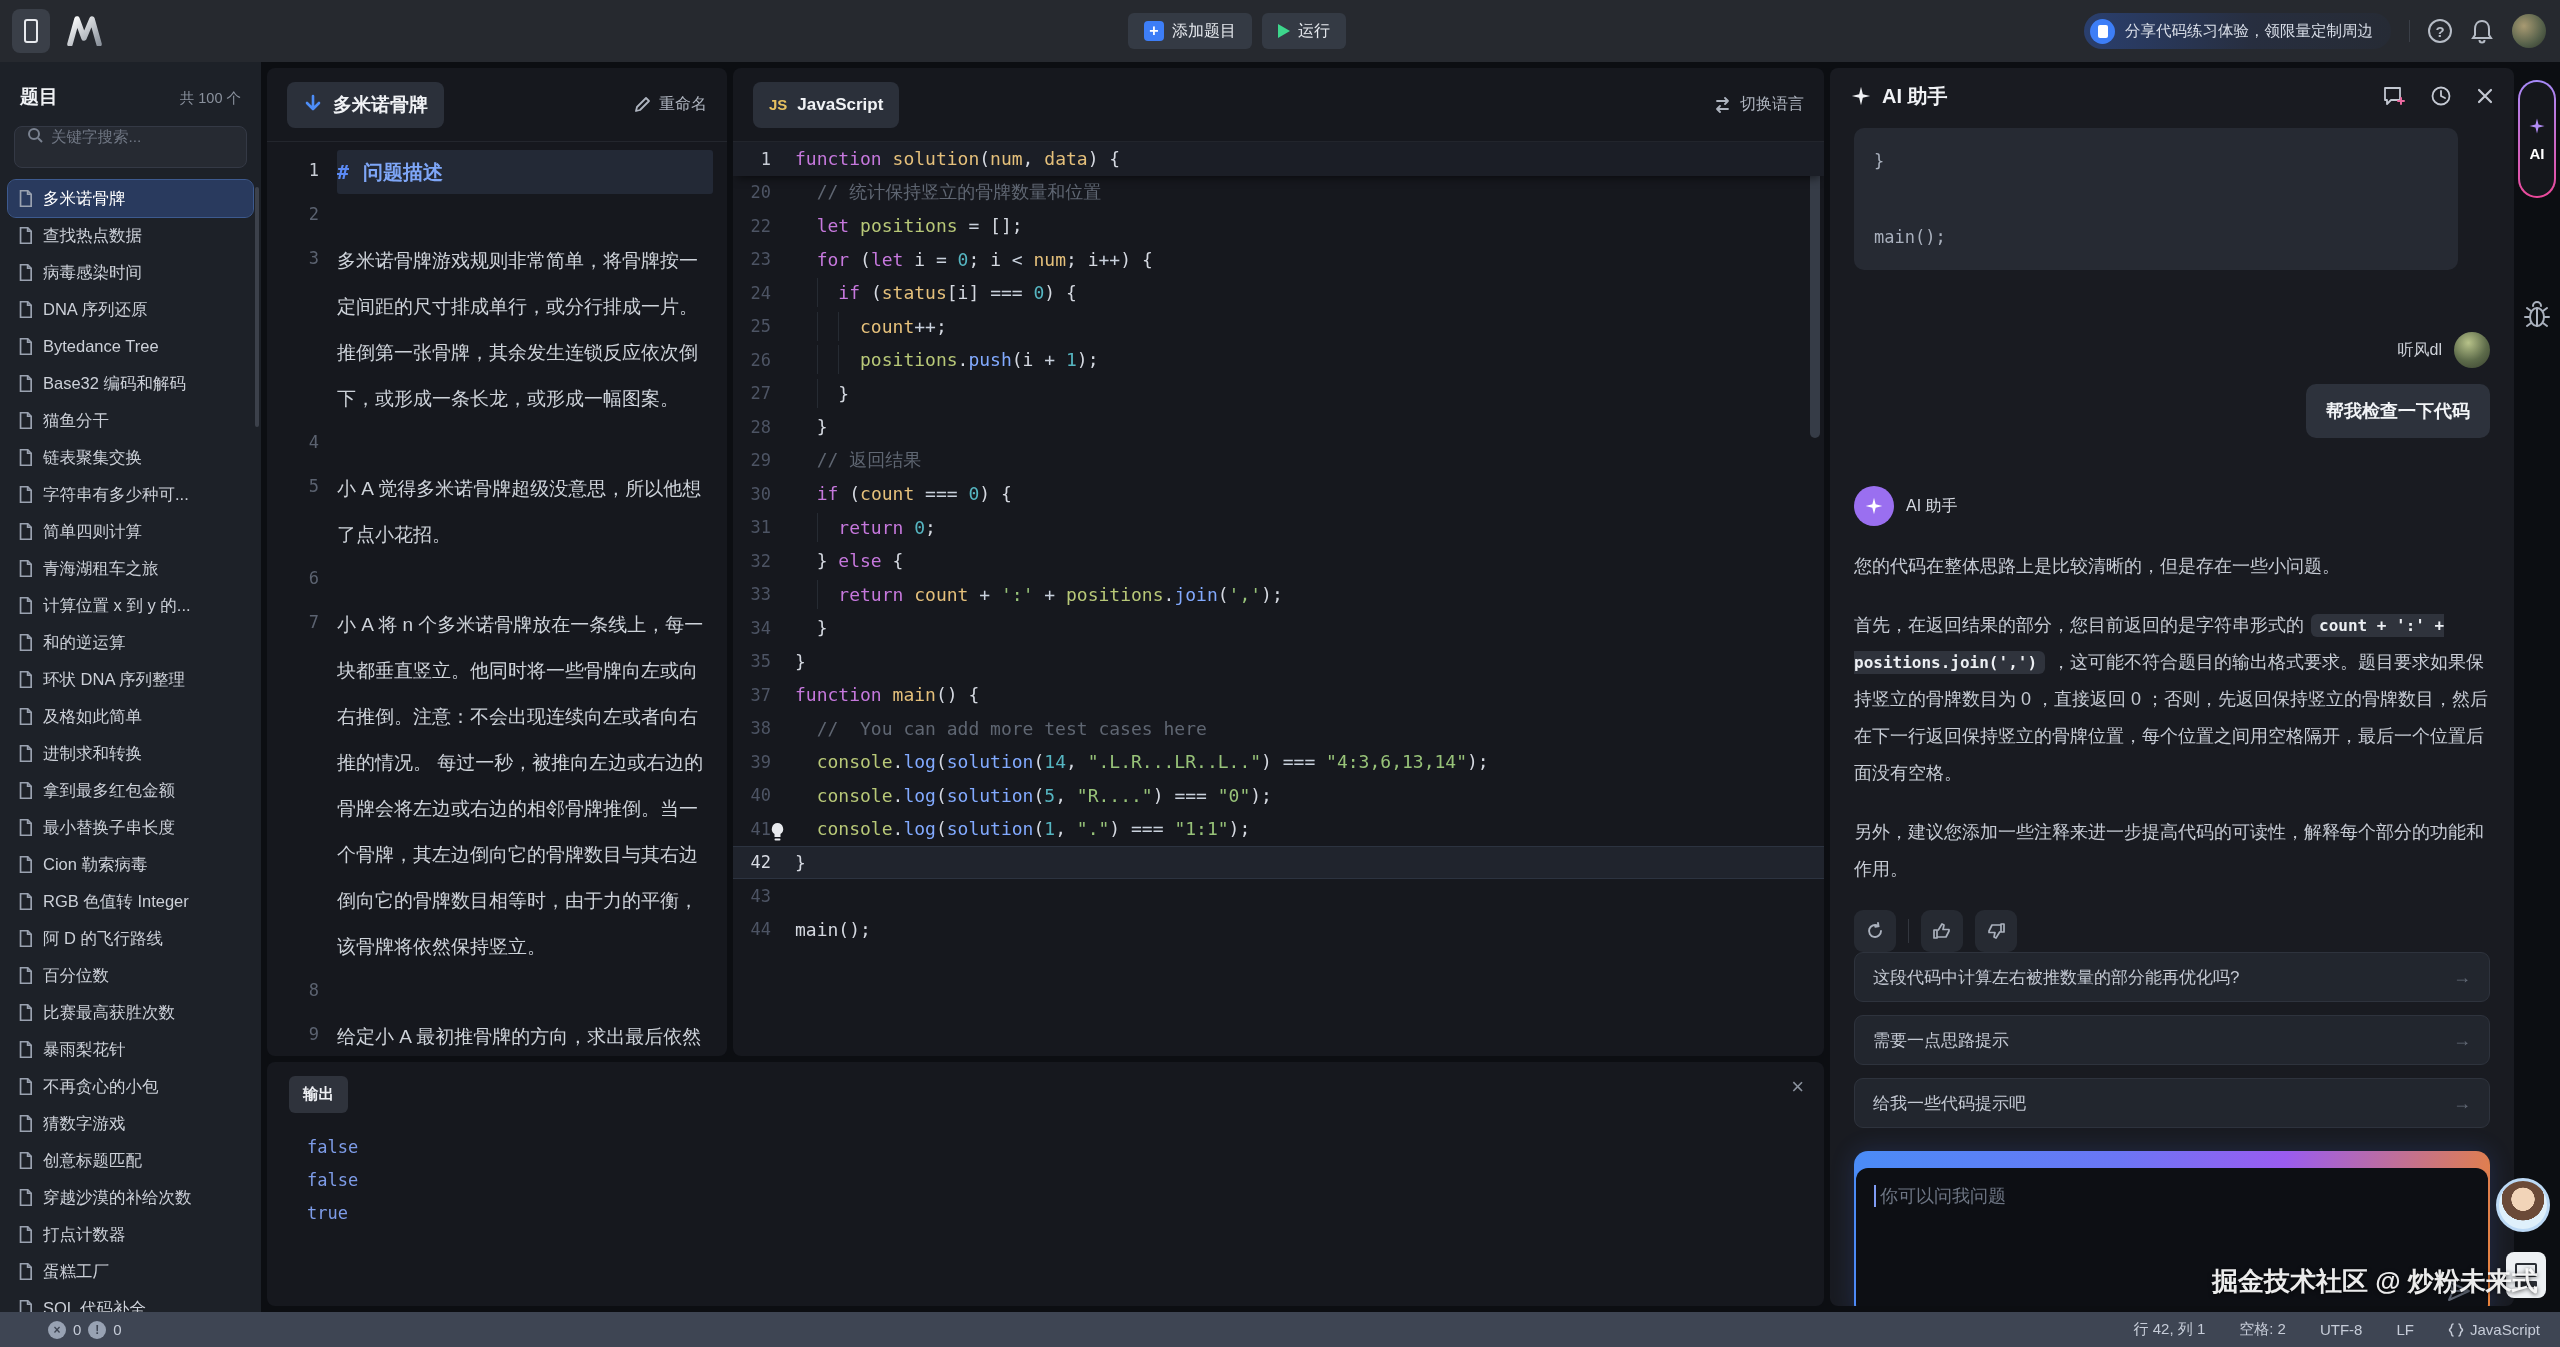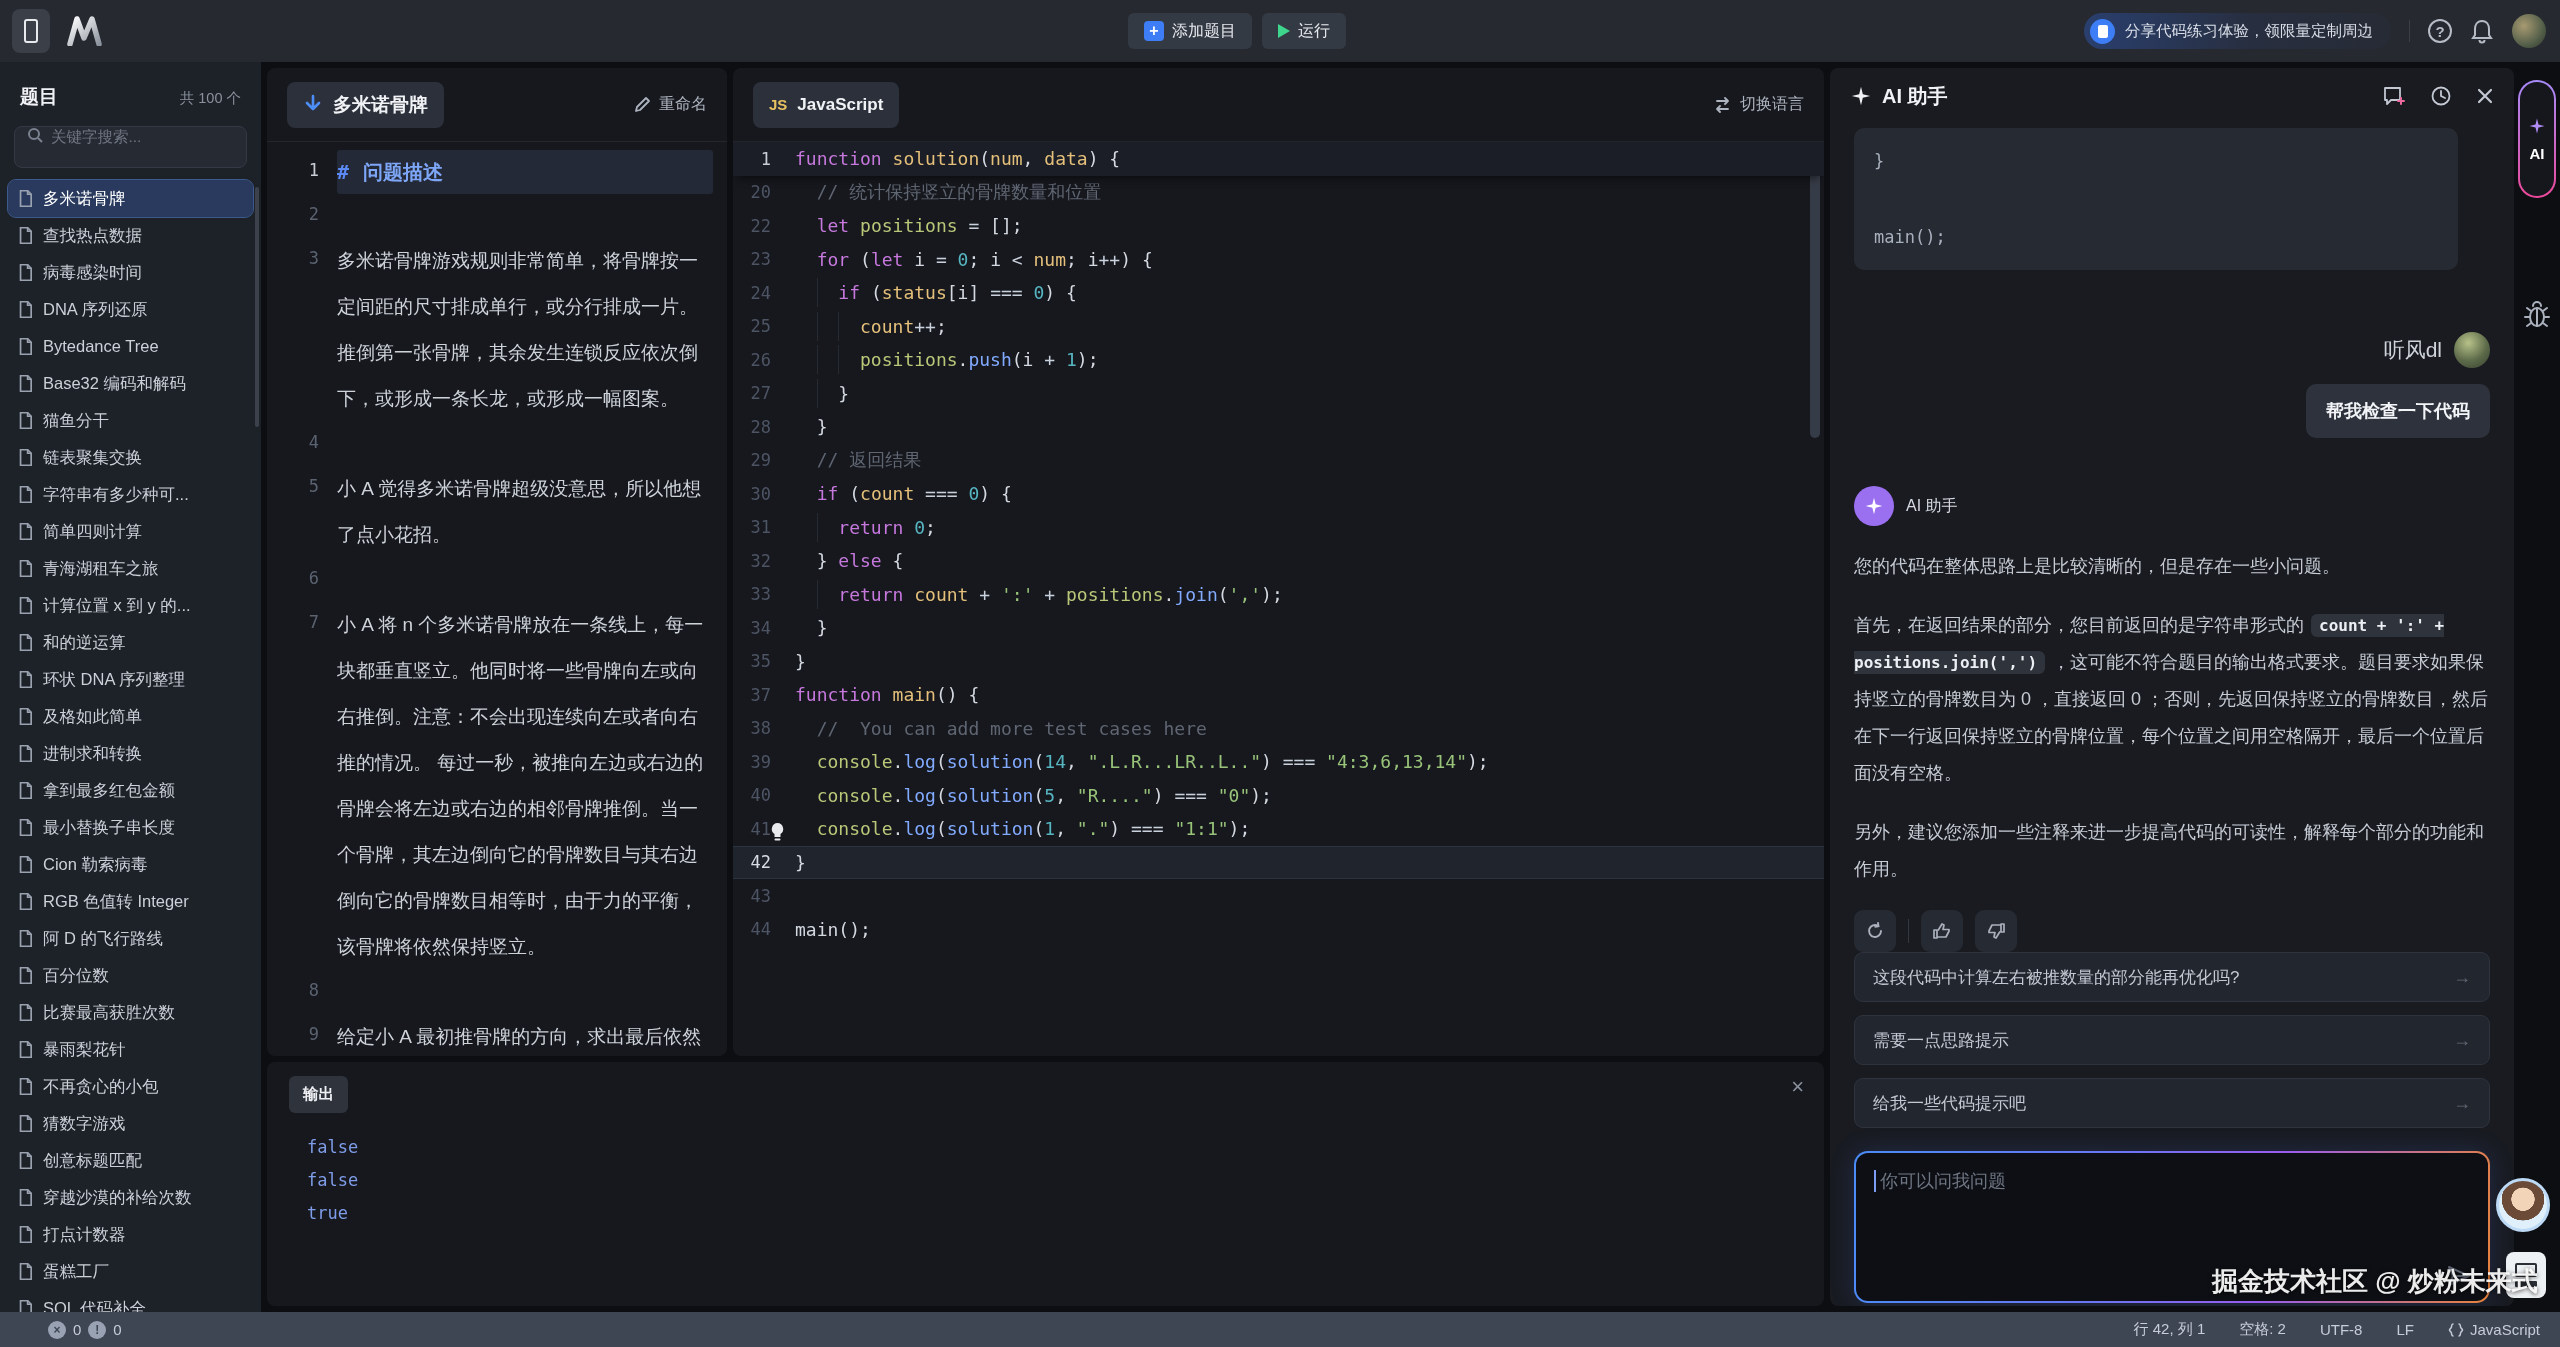--- a/index.html
+++ b/index.html
@@ -100,21 +100,21 @@
 
   
   #ai { left:1830px; top:68px; width:684px; height:1238px; background:#191b21; display:flex; flex-direction:column; }
   .ai-head { height:56px; display:flex; align-items:center; padding:0 20px; flex:none; }
   .ai-title { display:flex; align-items:center; gap:10px; font-size:20px; font-weight:bold; color:#f0f2f5; }
   .ai-head-icons { margin-left:auto; display:flex; align-items:center; gap:24px; }
   .ai-body { flex:1; padding:4px 24px 0 24px; display:flex; flex-direction:column; overflow:hidden; }
   .snippet { background:#262a33; border-radius:10px; padding:14px 20px; font-family:"DejaVu Sans Mono",monospace;
     font-size:17px; line-height:38px; color:#a9b0bd; width:604px; }
   .user-row { margin-top:62px; display:flex; justify-content:flex-end; align-items:center; gap:12px; }
-  .user-name { font-size:21px; color:#cfd3da; }
+  .user-name { font-size:16px; color:#cfd3da; }
   .user-avatar { width:36px; height:36px; border-radius:50%;
     background:radial-gradient(circle at 40% 30%,#b7c289,#5d6b4a 55%,#37402f); }
   .user-bubble { margin-top:16px; align-self:flex-end; background:#2d323c; border-radius:10px;
     padding:15px 20px; font-size:18px; font-weight:bold; color:#f2f4f7; }
   .ai-row { margin-top:48px; display:flex; align-items:center; gap:12px; }
   .ai-avatar { width:40px; height:40px; border-radius:50%; background:#9a6ff0; display:flex;
     align-items:center; justify-content:center; }
   .ai-name { font-size:16px; color:#d6dae2; }
   .ai-msg p { font-size:18px; line-height:37px; color:#c6cbd4; margin-top:22px; }
   .inline-code { background:#2f333c; border-radius:6px; padding:2px 8px; margin:0 2px;
@@ -124,21 +124,21 @@
     align-items:center; justify-content:center; cursor:pointer; }
   .act-div { width:1px; height:24px; background:#33373f; }
   .chips { margin-top:auto; padding-bottom:6px; }
   .chip { height:50px; background:#22262e; border:1px solid #2e333d; border-radius:9px; margin-bottom:13px;
     display:flex; align-items:center; justify-content:space-between; padding:0 18px; cursor:pointer; }
   .chip span { font-size:17px; color:#c3c8d2; }
   .chip b { color:#646b78; font-weight:normal; font-size:18px; }
   .ai-input-wrap { flex:none; margin:4px 0 18px 0; border-radius:14px; padding:2px;
     background:linear-gradient(100deg,#4a8cf7 0%,#6b76f5 40%,#9a5cf0 65%,#e8833a 100%);
     box-shadow:0 0 24px rgba(80,120,255,.18); }
-  .ai-input { position:relative; background:#0d0f14; border-radius:12px; height:148px; padding:16px 18px; }
+  .ai-input { position:relative; background:#0d0f14; border-radius:12px; height:148px; padding:16px 18px;margin-top:15px; }
   .caret { display:inline-block; width:2px; height:22px; background:#7f9cf5; vertical-align:middle; margin-right:4px; }
   .placeholder { font-size:18px; color:#6e7684; vertical-align:middle; }
   .send-ic { position:absolute; right:16px; bottom:12px; }
 
   
   #strip-ai { position:absolute; left:2518px; top:80px; width:38px; height:118px; border-radius:19px;
     padding:2px; background:linear-gradient(180deg,#a78bfa,#ec4899); }
   #strip-ai .in { width:100%; height:100%; border-radius:17px; background:#15171c; display:flex;
     flex-direction:column; align-items:center; justify-content:center; gap:10px; }
   #strip-ai .lbl { color:#fff; font-size:15px; font-weight:bold; }

